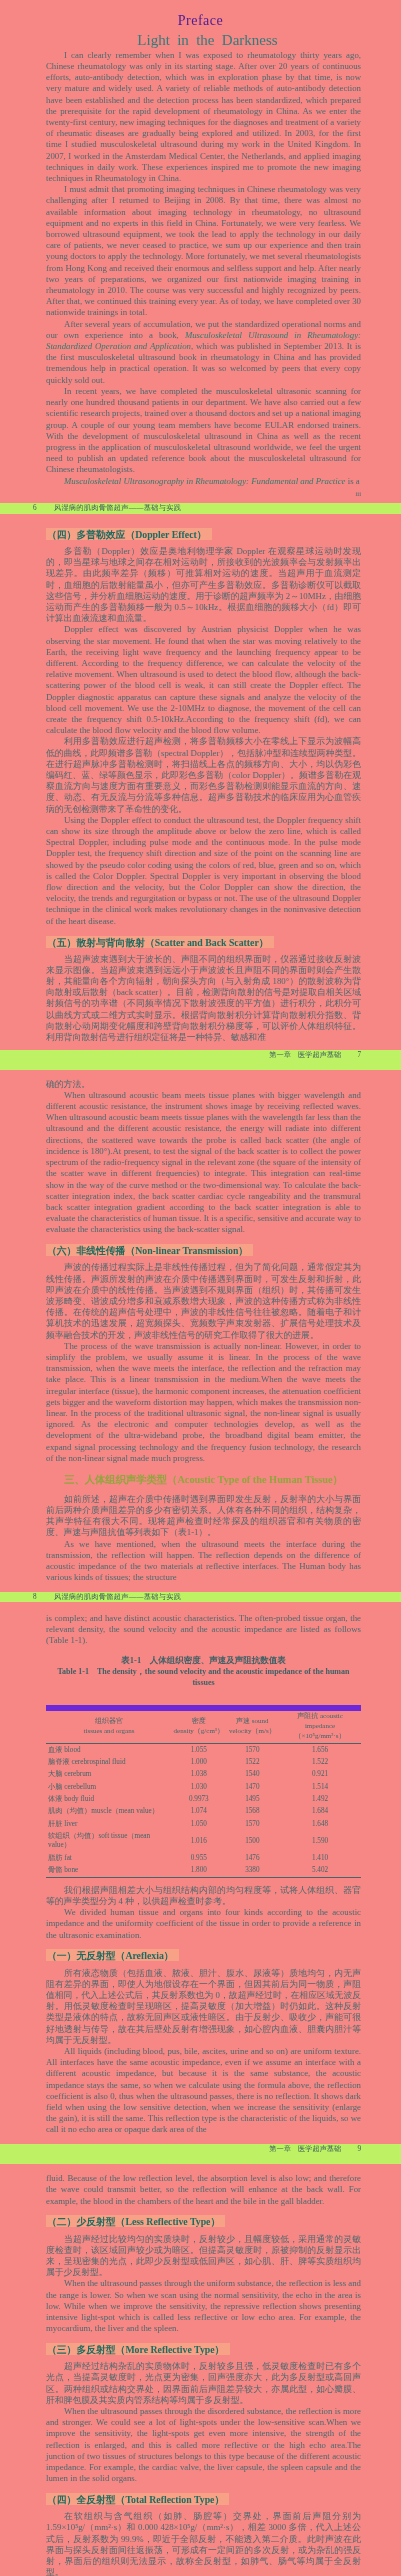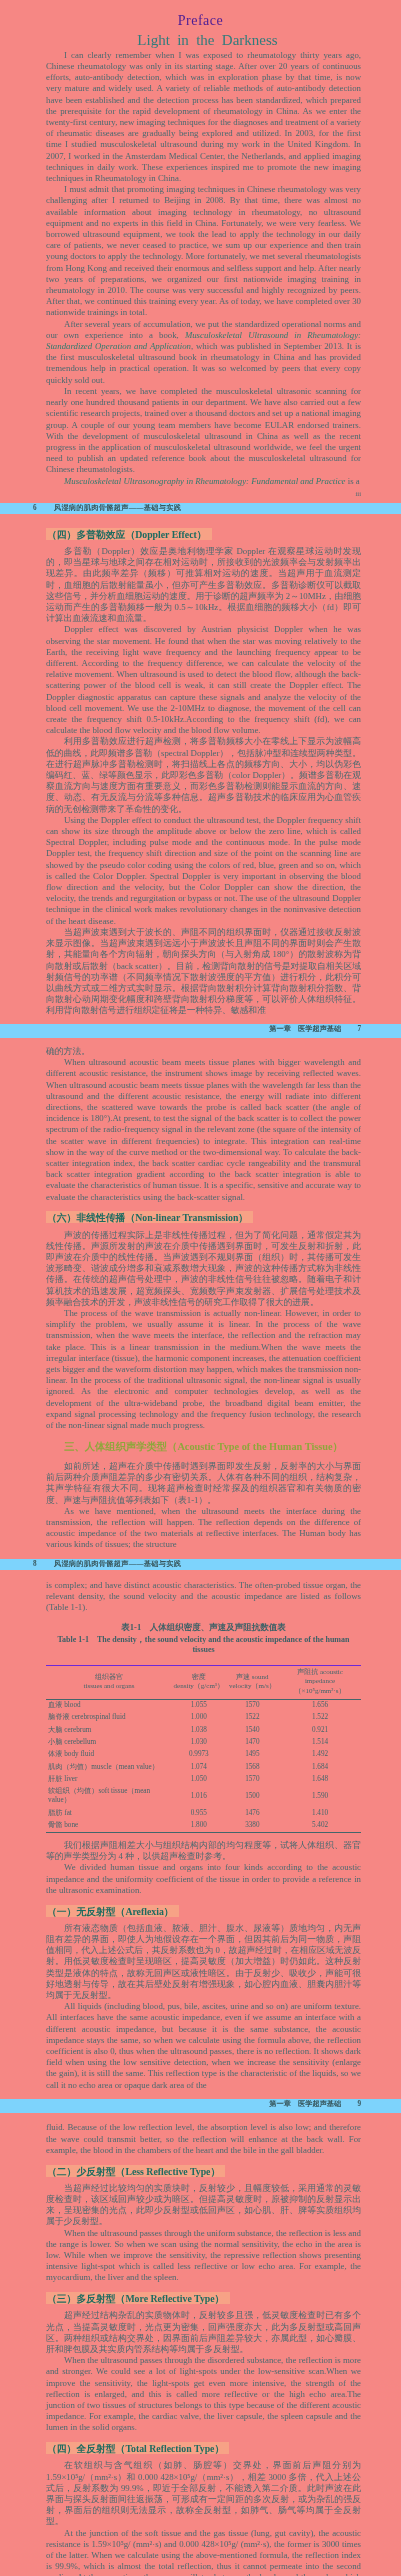--- a/index.html
+++ b/index.html
@@ -48,29 +48,29 @@
   .first-para{margin-top:11.3px;}
   .pagenum-roman{
     text-align:right;
     font-size:6.7px;
     line-height:7.7px;
     margin-top:3.6px;
     color:#4a6a70;
   }
   .bar{
     height:10.8px;
-    background:#7dd3fc;
+    background:#bef264;
     color:#37565c;
     font-size:7.2px;
     line-height:10.8px;
-    font-weight:bold;
+    font-weight:normal;
   }
   .bar .num{display:inline-block;padding-left:33px;}
   .bar .htitle{display:inline-block;padding-left:15.5px;letter-spacing:0.3px;}
-  .bar.footer{text-align:right;padding-right:40px;height:14px;box-sizing:border-box;}
+  .bar.footer{text-align:right;padding-right:40px;height:20px;box-sizing:border-box;}
   .bar.footer .fnum{display:inline-block;padding-left:14.4px;}
   h3.sub{
     font-size:9.8px;
     line-height:13.4px;
     color:#1d6b60;
     margin:8.2px 0 5.2px 0;
     font-weight:bold;
   }
   h3.sub .hl{
     background:rgba(247,184,136,0.55);
@@ -89,24 +89,24 @@
     text-align:center;font-weight:bold;font-size:8.5px;line-height:11.3px;
     margin-top:8.2px;color:#3c6167;
   }
   .tbl-cap-en{
     text-align:center;font-weight:bold;font-size:8px;line-height:10.8px;
     margin-top:1.5px;color:#3c6167;
   }
   table.data{
     width:100%;
     border-collapse:collapse;
-    margin-top:9px;
+    margin-top:16px;
     font-size:7.2px;
     color:#44666b;
-    border-top:1px solid #6d28d9;
+    border-top:6px solid #6d28d9;
     border-bottom:1px solid #44666b;
   }
   table.data th{
     font-weight:normal;
     font-size:7px;
     line-height:9.8px;
     padding:1.5px 1px;
     border-bottom:0.5px solid #44666b;
     text-align:center;
   }
@@ -142,20 +142,21 @@
   </div>
 
   <div class="content">
 
     <h3 class="sub" style="margin-top:13.4px;"><span class="hl">（四）多普勒效应（Doppler Effect）</span></h3>
     <p class="body">多普勒（Doppler）效应是奥地利物理学家 Doppler 在观察星球运动时发现的，即当星球与地球之间存在相对运动时，所接收到的光波频率会与发射频率出现差异。由此频率差异（频移）可推算相对运动的速度。当超声用于血流测定时，血细胞的后散射能量虽小，但亦可产生多普勒效应。多普勒诊断仪可以截取这些信号，并分析血细胞运动的速度。用于诊断的超声频率为 2～10MHz，由细胞运动而产生的多普勒频移一般为 0.5～10kHz。根据血细胞的频移大小（fd）即可计算出血液流速和血流量。</p>
     <p class="body">Doppler effect was discovered by Austrian physicist Doppler when he was observing the star movement. He found that when the star was moving relatively to the Earth, the receiving light wave frequency and the launching frequency appear to be different. According to the frequency difference, we can calculate the velocity of the relative movement. When ultrasound is used to detect the blood flow, although the back-scattering power of the blood cell is weak, it can still create the Doppler effect. The Doppler diagnostic apparatus can capture these signals and analyze the velocity of the blood cell movement. We use the 2-10MHz to diagnose, the movement of the cell can create the frequency shift 0.5-10kHz.According to the frequency shift (fd), we can calculate the blood flow velocity and the blood flow volume.</p>
     <p class="body">利用多普勒效应进行超声检测，将多普勒频移大小在零线上下显示为波幅高低的曲线，此即频谱多普勒（spectral Doppler），包括脉冲型和连续型两种类型。在进行超声脉冲多普勒检测时，将扫描线上各点的频移方向、大小，均以伪彩色编码红、蓝、绿等颜色显示，此即彩色多普勒（color Doppler）。频谱多普勒在观察血流方向与速度方面有重要意义，而彩色多普勒检测则能显示血流的方向、速度、动态、有无反流与分流等多种信息。超声多普勒技术的临床应用为心血管疾病的无创检测带来了革命性的变化。</p>
     <p class="body">Using the Doppler effect to conduct the ultrasound test, the Doppler frequency shift can show its size through the amplitude above or below the zero line, which is called Spectral Doppler, including pulse mode and the continuous mode. In the pulse mode Doppler test, the frequency shift direction and size of the point on the scanning line are showed by the pseudo color coding using the colors of red, blue, green and so on, which is called the Color Doppler. Spectral Doppler is very important in observing the blood flow direction and the velocity, but the Color Doppler can show the direction, the velocity, the trends and regurgitation or bypass or not. The use of the ultrasound Doppler technique in the clinical work makes revolutionary changes in the noninvasive detection of the heart disease.</p>
 
+    <h3 class="sub"><span class="hl">（五）散射与背向散射（Scatter and Back Scatter）</span></h3>
     <p class="body">当超声波束遇到大于波长的、声阻不同的组织界面时，仪器通过接收反射波来显示图像。当超声波束遇到远远小于声波波长且声阻不同的界面时则会产生散射，其能量向各个方向辐射，朝向探头方向（与入射角成 180°）的散射波称为背向散射或后散射（back scatter）。目前，检测背向散射的信号是对提取自相关区域射频信号的功率谱（不同频率情况下散射波强度的平方值）进行积分，此积分可以曲线方式或二维方式实时显示。根据背向散射积分计算背向散射积分指数、背向散射心动周期变化幅度和跨壁背向散射积分梯度等，可以评价人体组织特征。利用背向散射信号进行组织定征将是一种特异、敏感和准</p>
   </div>
 
   <div class="bar footer" style="margin-top:7.2px;">
     <span>第一章　医学超声基础</span>
     <span class="fnum">7</span>
   </div>
 
   <div class="content">
     <p class="body noindent" style="margin-top:8.2px;">确的方法。</p>

